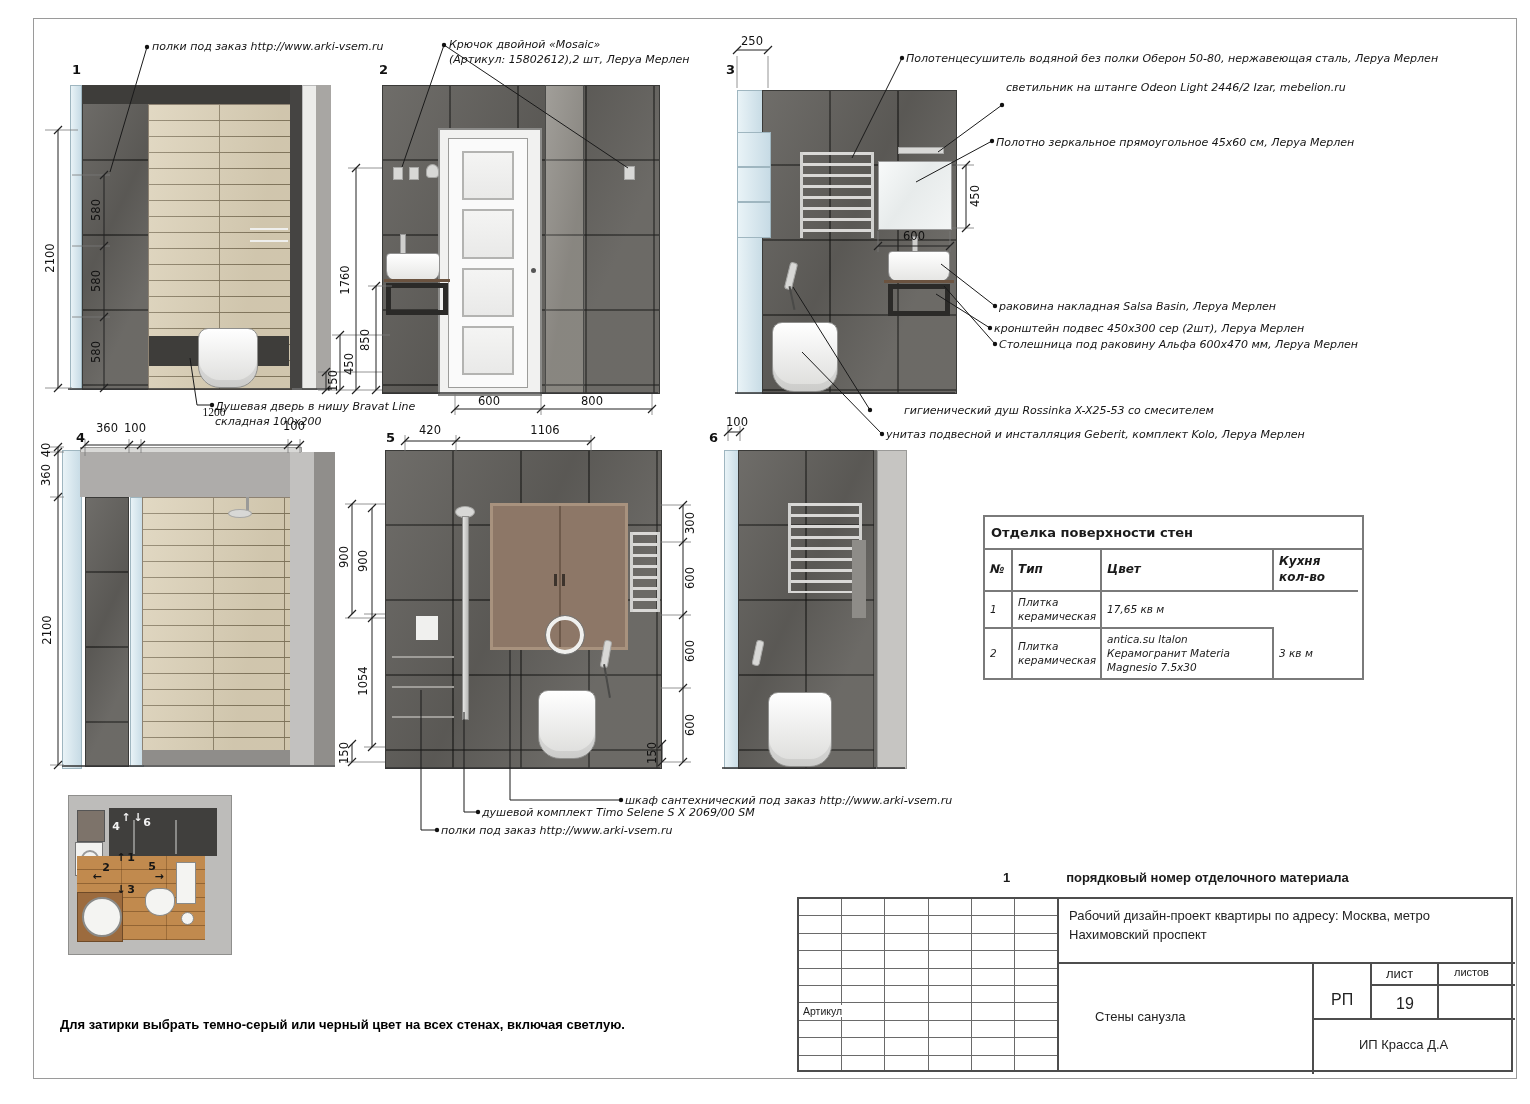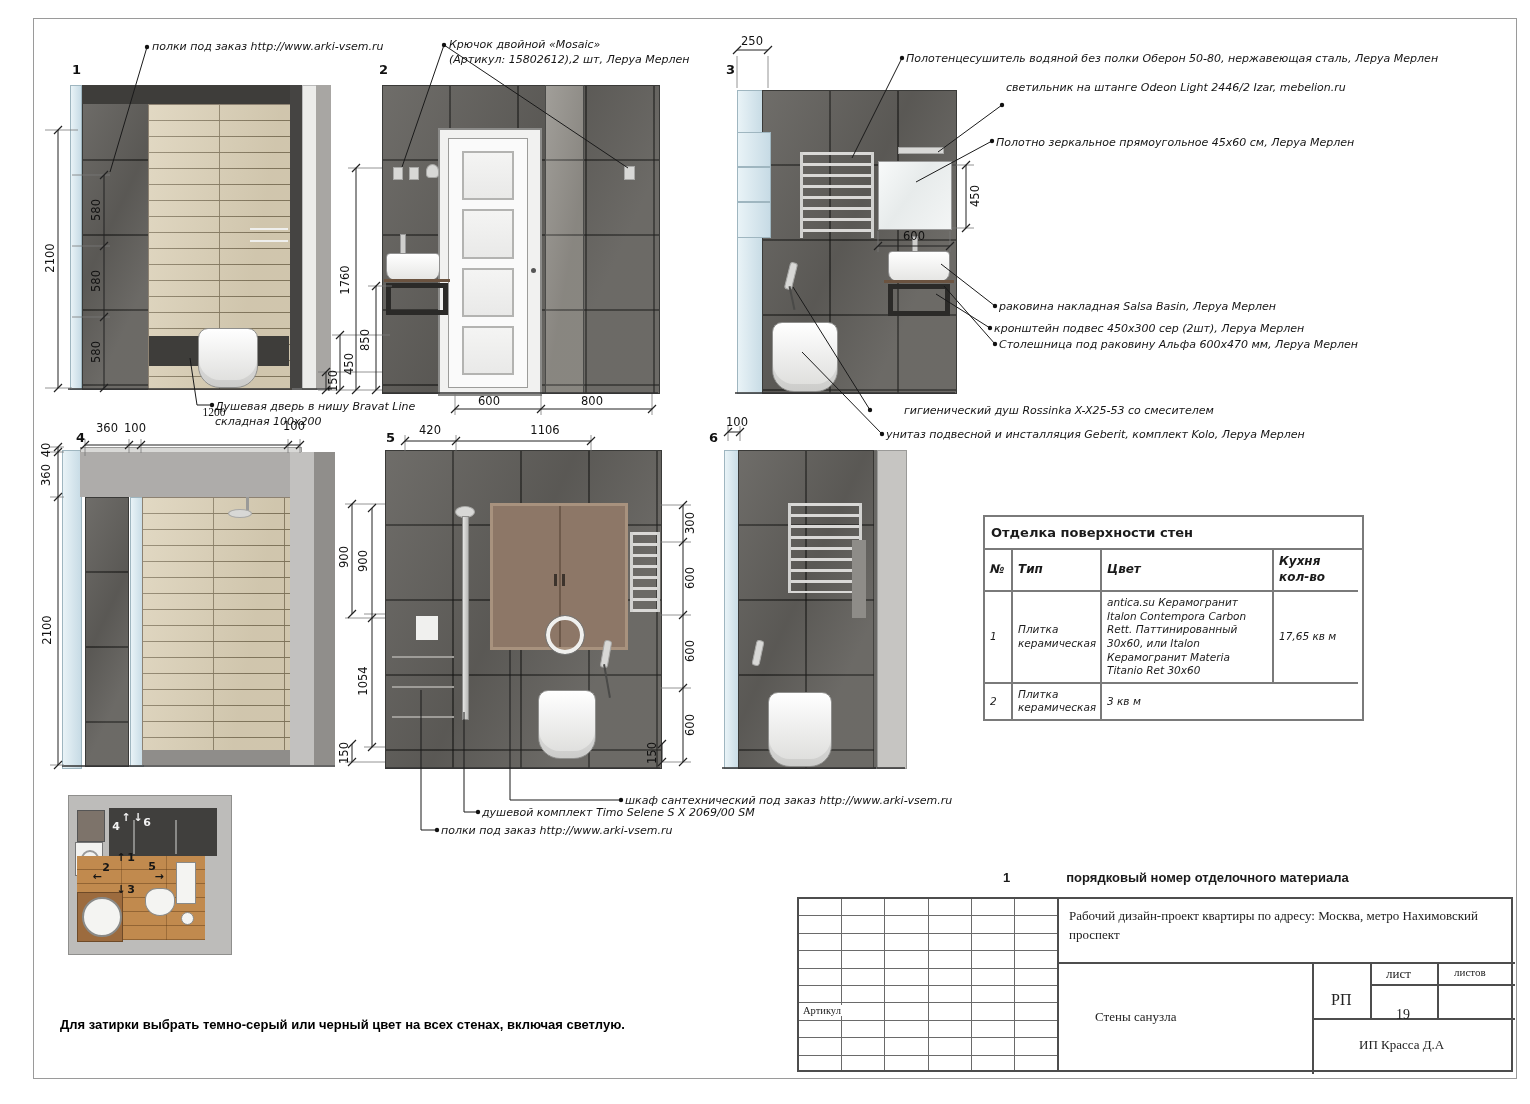--- a/index.html
+++ b/index.html
@@ -59,21 +59,21 @@
   #ftable .ttl{font-weight:bold;font-size:13px;padding:8px 6px;border-bottom:2px solid #7a7a7a;}
   #ftable .hdr .cell{font-weight:bold;font-size:12px;min-height:32px;}
   
   #tblock{position:absolute;left:797px;top:897px;width:716px;height:175px;border:2px solid #4d4d4d;
           box-sizing:border-box;background:#fff;font-family:"Liberation Sans",sans-serif;font-size:13px;color:#222;}
   #tblock .inner{position:absolute;inset:0;}
   #tbgrid{position:absolute;left:0;top:0;width:260px;height:100%;border-right:2px solid #4d4d4d;box-sizing:border-box;
       background-image:repeating-linear-gradient(to right,transparent 0 42.2px,#6a6a6a 42.2px 43.2px),
                        repeating-linear-gradient(to bottom,transparent 0 16.4px,#6a6a6a 16.4px 17.4px);}
   .tbline{position:absolute;background:#4d4d4d;}
-  .tbtext{position:absolute;font-family:Liberation Serif, serif;}
+  .tbtext{position:absolute;}
 </style>
 </head>
 <body>
 
 <div id="sheet">
   <div id="frame"></div>
 
   <div class="pos blue" style="left:70px;top:85px;width:10px;height:303px;"></div>
   <div class="pos tiles" style="left:82px;top:85px;width:66px;height:303px;"></div>
   <div class="pos bricks" style="left:148px;top:104px;width:142px;height:284px;"></div>
@@ -321,26 +321,26 @@
     <div class="ttl">Отделка поверхности стен</div>
     <div class="trow hdr">
       <div class="cell">№</div>
       <div class="cell">Тип</div>
       <div class="cell">Цвет</div>
       <div class="cell">Кухня кол-во</div>
     </div>
     <div class="trow">
       <div class="cell">1</div>
       <div class="cell">Плитка керамическая</div>
-      <div class="cell">antica.su Керамогранит Italon Contempora Carbon Rett. Паттинированный 30х60, или  Italon Керамогранит Materia Titanio Ret 30х60</div>
       <div class="cell">17,65 кв м</div>
     </div>
     <div class="trow last">
       <div class="cell">2</div>
       <div class="cell">Плитка керамическая</div>
+      <div class="cell">antica.su Italon Керамогранит Materia Magnesio 7.5х30</div>
       <div class="cell">3 кв м</div>
     </div>
   </div>
 
   <div class="pos" style="left:1003px;top:870px;display:flex;gap:56px;font-family:'Liberation Sans',sans-serif;font-weight:bold;font-size:13px;">
     <span>1</span>
     <span>порядковый номер отделочного материала</span>
   </div>
 
   <div class="pos note" style="left:60px;top:1016px;width:620px;">Для затирки выбрать темно-серый или черный цвет на всех стенах, включая светлую.</div>
@@ -353,17 +353,17 @@
       <div class="tbline" style="left:260px;top:63px;width:456px;height:2px;"></div>
       <div class="tbtext" style="left:296px;top:110px;">Стены санузла</div>
       <div class="tbline" style="left:513px;top:63px;width:2px;height:112px;"></div>
       <div class="tbline" style="left:571px;top:63px;width:2px;height:56px;"></div>
       <div class="tbline" style="left:638px;top:63px;width:2px;height:56px;"></div>
       <div class="tbline" style="left:571px;top:85px;width:145px;height:2px;"></div>
       <div class="tbline" style="left:513px;top:119px;width:203px;height:2px;"></div>
       <div class="tbtext" style="left:587px;top:67px;font-size:13px;">лист</div>
       <div class="tbtext" style="left:655px;top:67px;font-size:11px;">листов</div>
       <div class="tbtext" style="left:532px;top:92px;font-size:16px;">РП</div>
-      <div class="tbtext" style="left:597px;top:108px;font-size:14px;">19</div>
+      <div class="tbtext" style="left:597px;top:96px;font-size:16px;">19</div>
       <div class="tbtext" style="left:560px;top:138px;font-size:13px;">ИП Красса Д.А</div>
     </div>
   </div>
 </div>
 
 </body></html>

